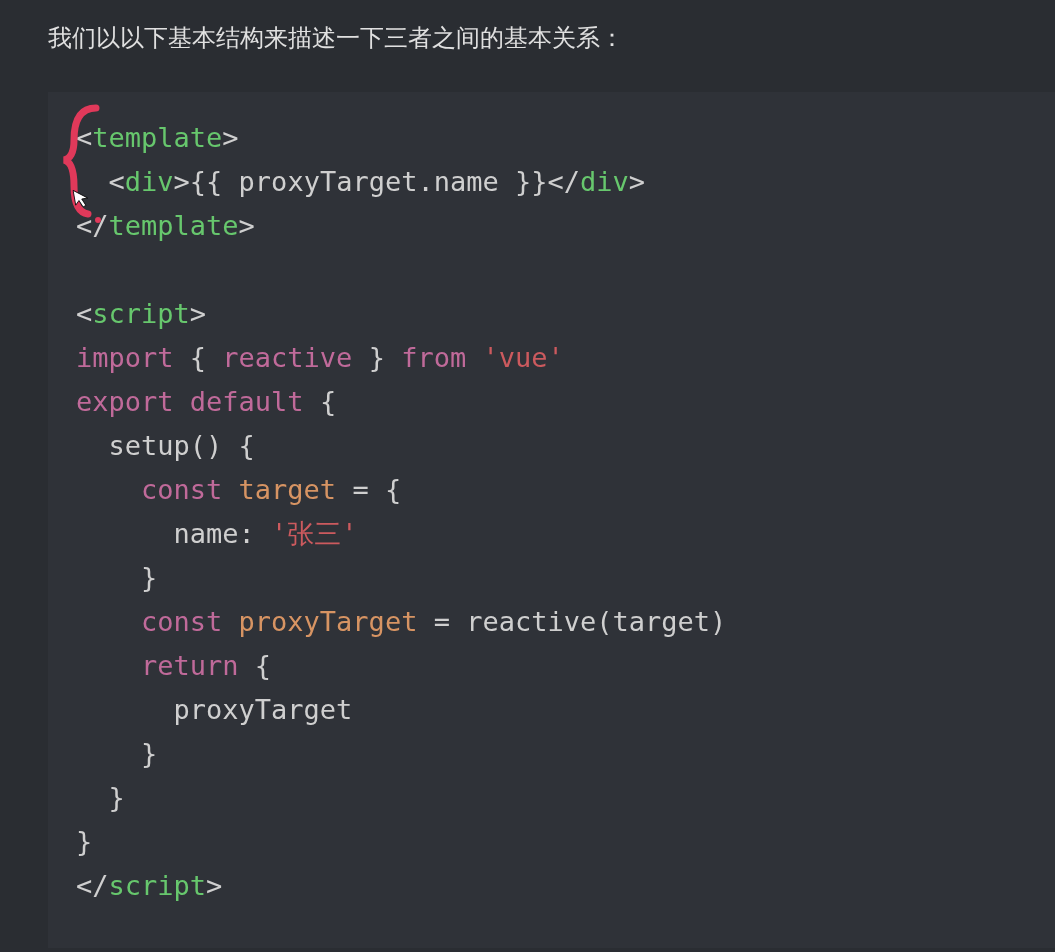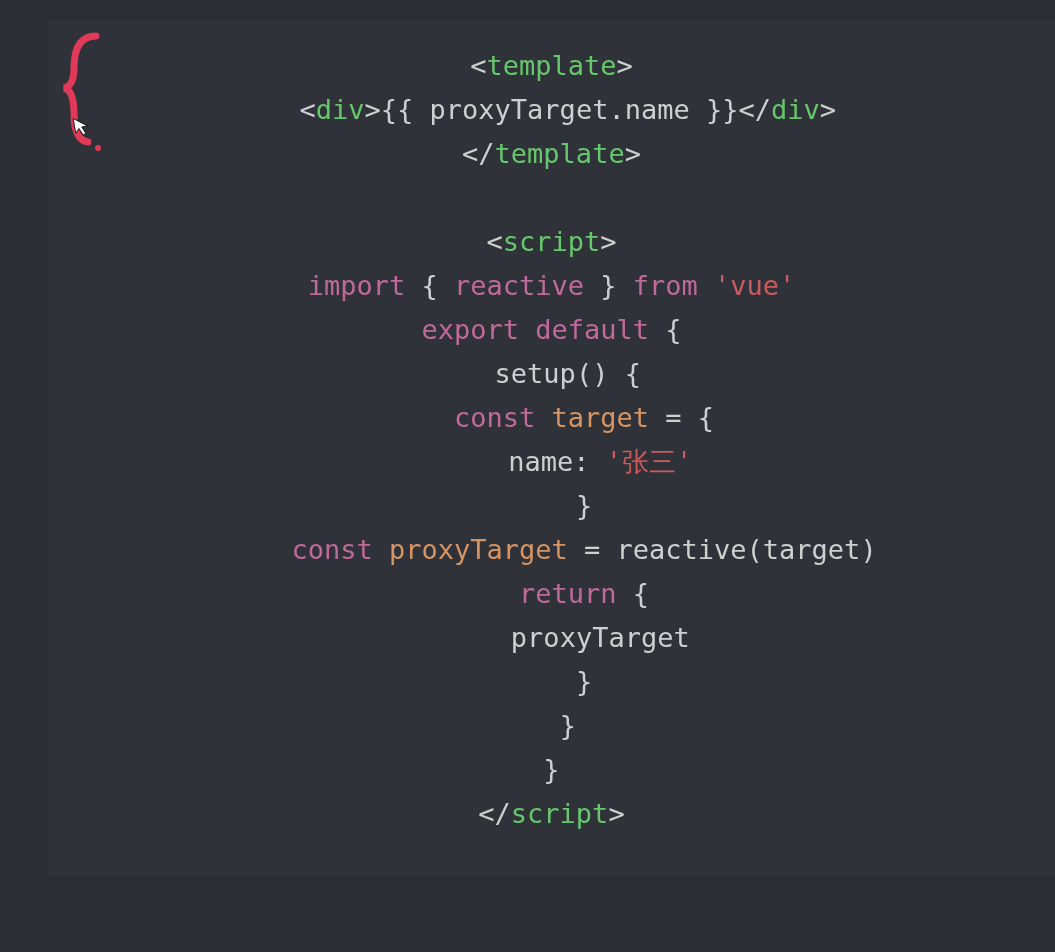--- a/index.html
+++ b/index.html
@@ -26,21 +26,20 @@
     padding: 24px 28px 40px 28px;
     position: relative;
   }
   pre.code {
     margin: 0;
     font-family: Consolas, "DejaVu Sans Mono", "Courier New", monospace;
     font-size: 27px;
     line-height: 44px;
     white-space: pre;
     color: #cfcfcf;
-    text-align: center;
   }
   
   .punct   { color: #cfcfcf; }
   .tag     { color: #67c76d; }         
   .mustache{ color: #cfcfcf; }
   .expr    { color: #cfcfcf; }
   .kw      { color: #c06a9a; }         
   .fn      { color: #cfcfcf; }         
   .imp     { color: #c06a9a; }         
   .str     { color: #cc5a5e; }         
@@ -71,20 +70,21 @@
     color: #f2f2f2;
     transform: rotate(-10deg);
     pointer-events: none;
   }
 </style>
 </head>
 <body>
 
 <div class="page">
 
+  <div class="intro">我们以以下基本结构来描述一下三者之间的基本关系：</div>
 
   <div class="codeblock">
 
     <div class="brace-anno">
       <svg viewBox="0 0 50 130">
         <path d="M38 8 Q16 8 16 40 Q16 58 6 60 Q16 62 16 86 Q16 112 30 114" fill="none" stroke="#e0395a" stroke-width="7" stroke-linecap="round"></path>
         <circle cx="40" cy="120" r="3" fill="#e0395a"></circle>
       </svg>
     </div>
     <div class="cursor-arrow">

